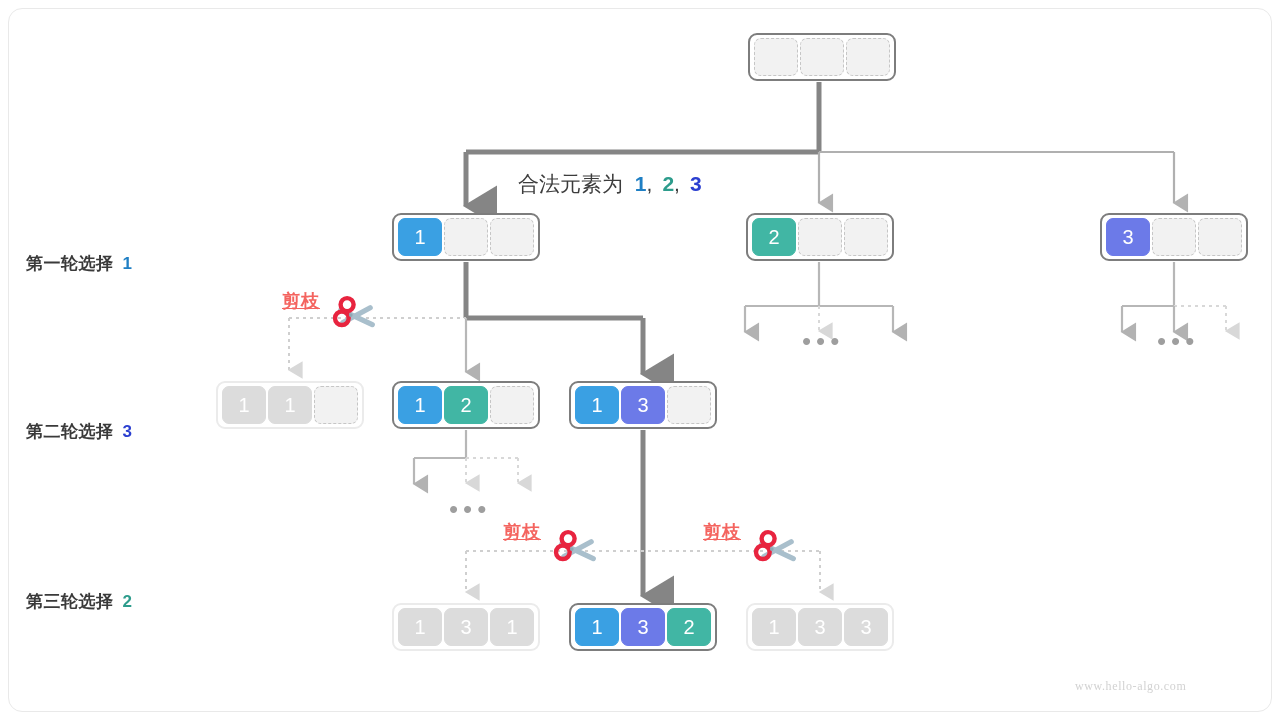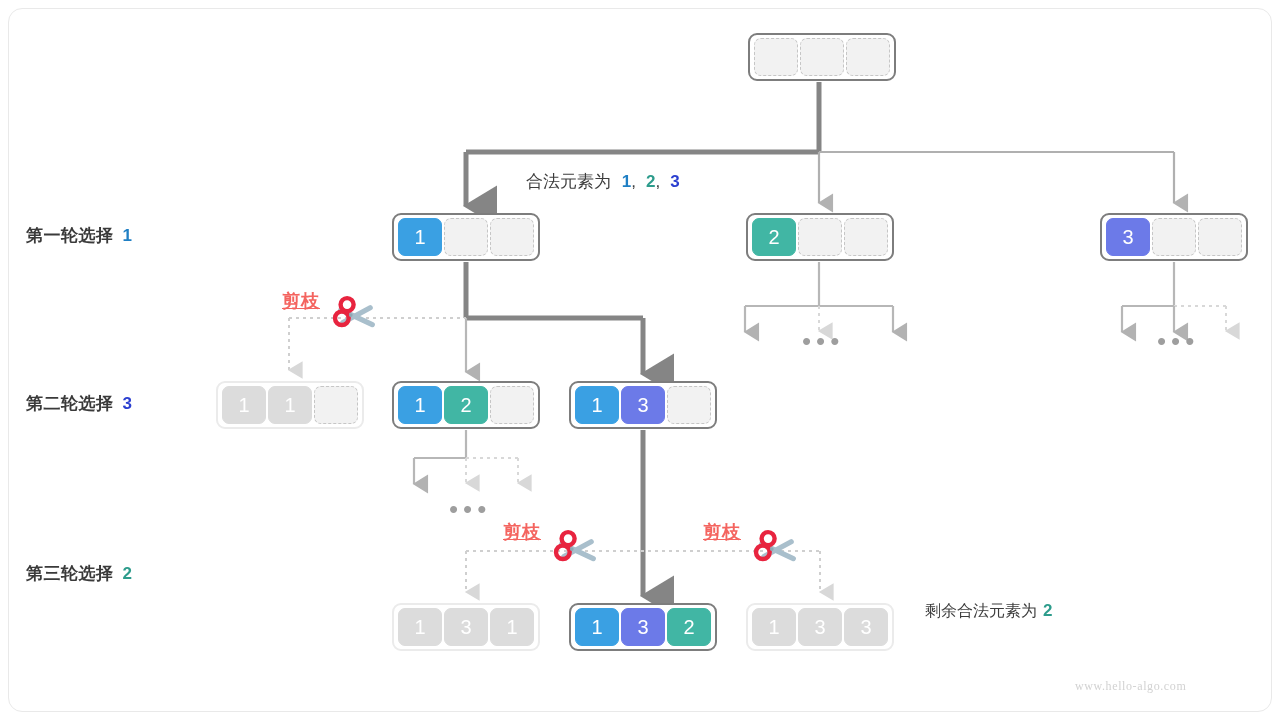--- a/index.html
+++ b/index.html
@@ -1,32 +1,32 @@
 <!DOCTYPE html>
 <html><head>
 <meta charset="utf-8">
 <style>
   html,body{margin:0;padding:0;background:#ffffff;}
   body{width:1280px;height:720px;overflow:hidden;font-family:"Liberation Sans","DejaVu Sans",sans-serif;}
   #stage{position:relative;width:1280px;height:720px;background:#ffffff;}
   #frame{position:absolute;left:8px;top:8px;width:1264px;height:704px;border:1px solid #e9e9e9;border-radius:14px;background:#ffffff;box-sizing:border-box;}
   svg#wires{position:absolute;left:0;top:0;width:1280px;height:720px;pointer-events:none;}
 
-  .rowlabel{position:absolute;font-size:17px;font-weight:bold;color:#3a3a3a;white-space:nowrap;letter-spacing:0.5px;}
+  .rowlabel{position:absolute;font-size:17px;font-weight:bold;color:#3a3a3a;white-space:nowrap;letter-spacing:0.5px;margin-top:28px;}
   .rowlabel .num{margin-left:9px;font-size:17px;font-weight:bold;}
 
   .node{position:absolute;display:flex;flex-direction:row;align-items:center;
         border:2px solid #7d7d7d;border-radius:9px;padding:3px;background:#ffffff;box-sizing:border-box;}
   .node.dim{border-color:#ebebeb;}
   .cell{width:44px;height:38px;border-radius:7px;display:flex;align-items:center;justify-content:center;
         font-size:20px;color:#ffffff;box-sizing:border-box;margin:0 1px;}
   .cell.empty{background:#f2f2f2;border:1.6px dashed #c6c6c6;}
   .cell.gray{background:#dcdcdc;border:1.6px solid #dcdcdc;color:#ffffff;}
 
-  .caption{position:absolute;font-size:17px;color:#3c3c3c;white-space:nowrap;margin-left:8px;}
+  .caption{position:absolute;font-size:21px;color:#3c3c3c;white-space:nowrap;}
   .caption .num{font-weight:bold;}
   .legend{position:absolute;font-size:16px;color:#3c3c3c;white-space:nowrap;line-height:30px;}
   .legend .num{font-weight:bold;font-size:17px;}
 
   .dots{position:absolute;font-size:26px;letter-spacing:5px;color:#9e9e9e;line-height:1;}
 
   .prune{position:absolute;white-space:nowrap;}
   .prune .ptxt{font-size:18px;font-weight:bold;color:#f4645f;letter-spacing:1px;text-decoration:underline;}
 
   .watermark{position:absolute;font-family:Liberation Serif, serif;
@@ -136,21 +136,20 @@
   </div>
 
   <div class="caption" style="left:518px;top:170px;">
     <span>合法元素为</span>
     <span id="cap-items"><span class="num" style="color: rgb(31, 127, 196); margin-left: 6px;">1</span><span style="margin-right: 4px; color: rgb(60, 60, 60);">,</span><span class="num" style="color: rgb(45, 156, 140); margin-left: 6px;">2</span><span style="margin-right: 4px; color: rgb(60, 60, 60);">,</span><span class="num" style="color: rgb(43, 63, 208); margin-left: 6px;">3</span></span>
   </div>
 
   <div class="legend" id="legend-0" style="left:752px;top:376px;">
     </div>
   <div class="legend" id="legend-1" style="left:925px;top:596px;">
-      <div><span>剩余合法元素为</span><span class="num" style="color: rgb(45, 156, 140); margin-left: 6px;">2</span></div>
     </div>
 
   <div class="prune" style="left:282px;top:289px;">
     <span class="ptxt">剪枝</span>
   </div>
   <div class="prune" style="left:503px;top:520px;">
     <span class="ptxt">剪枝</span>
   </div>
   <div class="prune" style="left:703px;top:520px;">
     <span class="ptxt">剪枝</span>

